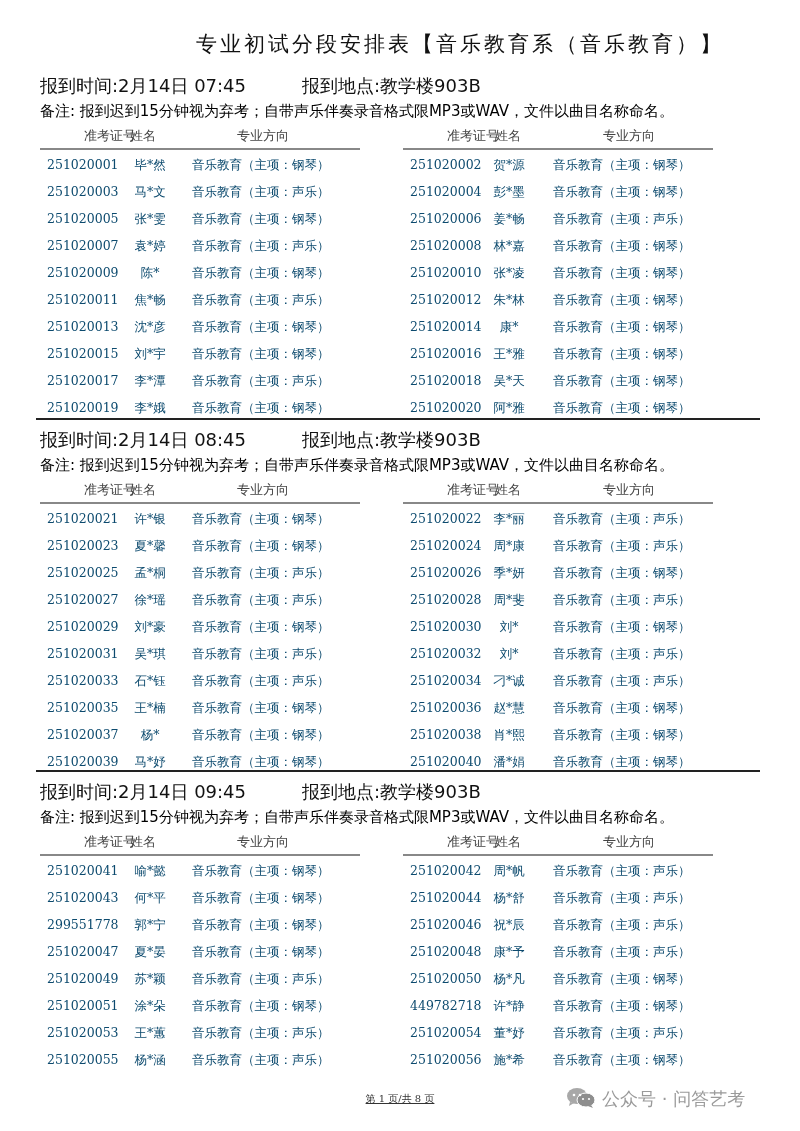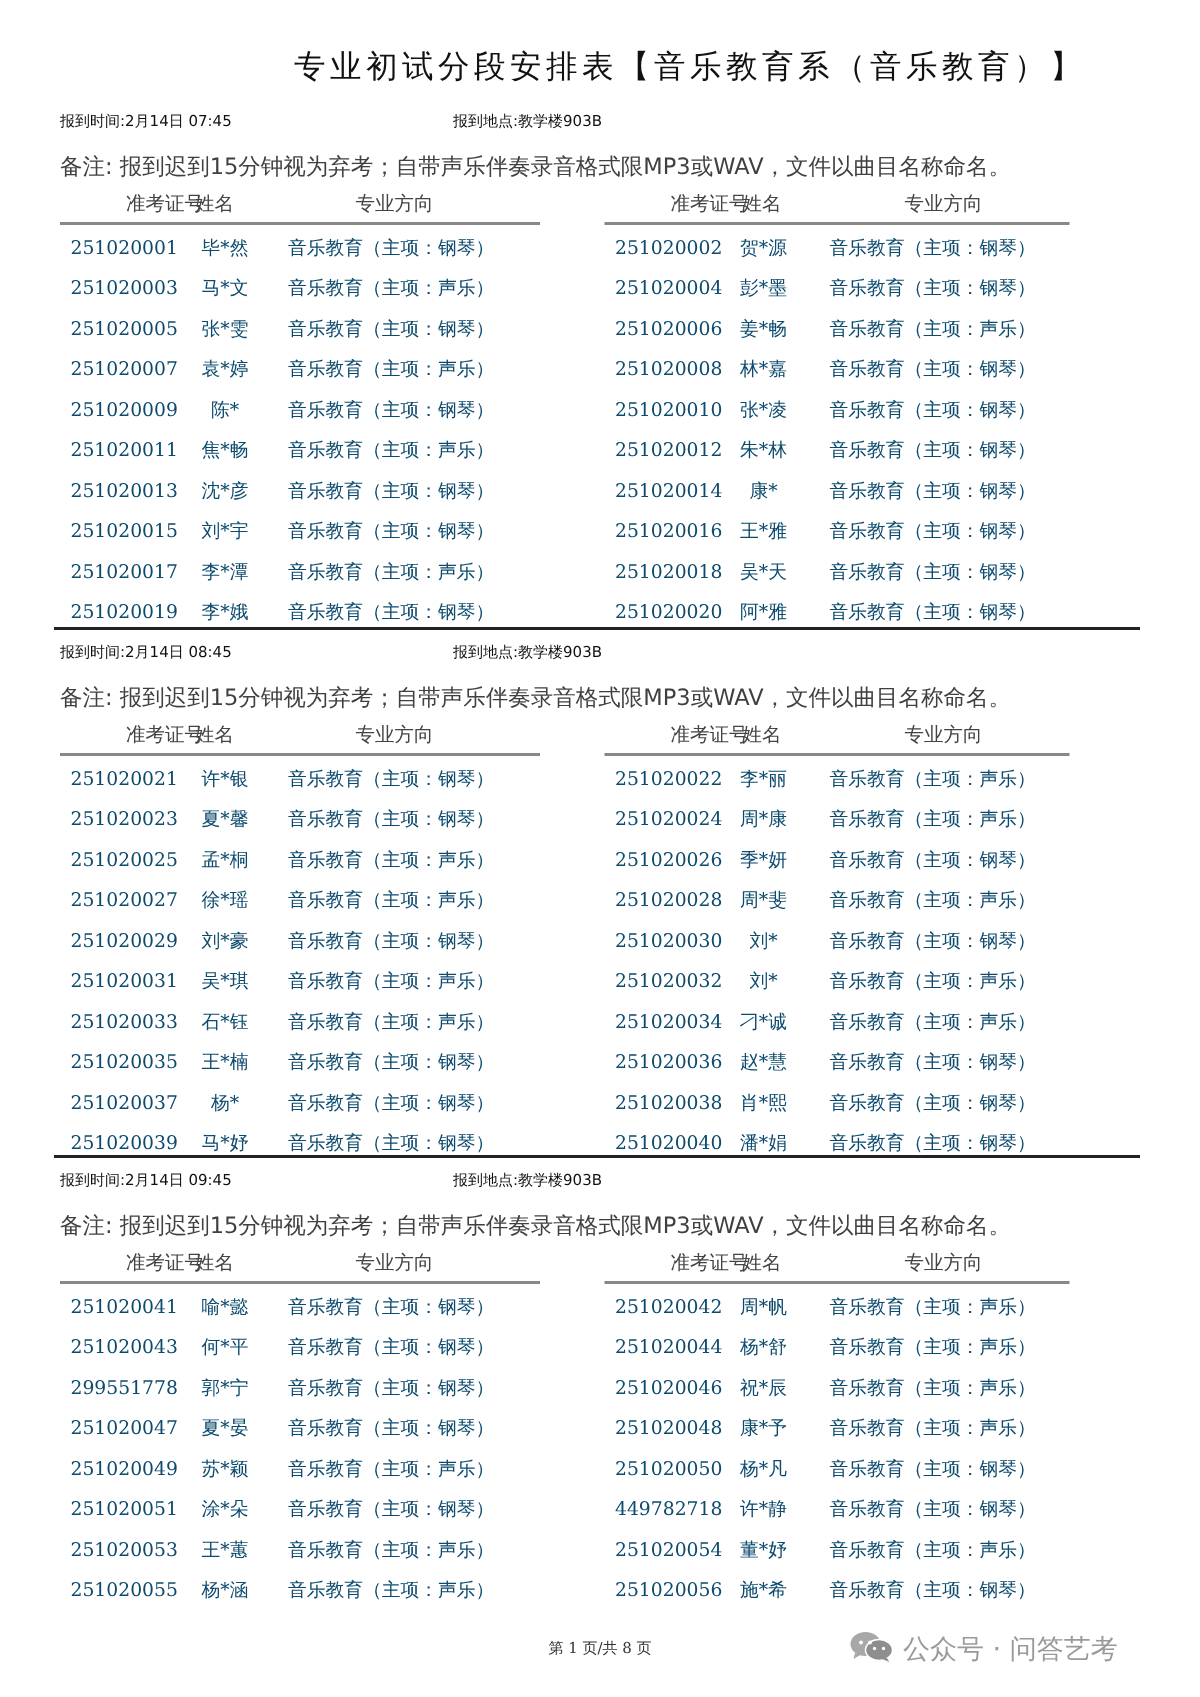--- a/index.html
+++ b/index.html
@@ -5,26 +5,26 @@
   html, body { margin: 0; padding: 0; background: #ffffff; }
   body { width: 800px; height: 1131px; position: relative; overflow: hidden; color: #1a1a1a; }
   .page { position: absolute; left: 0; top: 0; width: 800px; height: 1131px; }
   .title {
     position: absolute; left: 12px; top: 30px; width: 800px; text-align: center;
     font-family: Liberation Sans, sans-serif; font-size: 21px; letter-spacing: 3px; color: #111; padding-left: 48px;
   }
   .session { position: absolute; left: 40px; width: 730px; }
   .info-line {
     position: relative; height: 24px;
-    font-family: "DejaVu Sans", "Liberation Sans", sans-serif; font-size: 10px; color: #111;
+    font-family: "DejaVu Sans", "Liberation Sans", sans-serif; font-size: 18px; color: #111;
   }
   .info-line .time { position: absolute; left: 0; top: 0; }
   .info-line .place { position: absolute; left: 262px; top: 0; }
   .note {
-    font-family: "DejaVu Sans", "Liberation Sans", sans-serif; font-size: 15px; color: #404040;
+    font-family: "DejaVu Sans", "Liberation Sans", sans-serif; font-size: 15px; color: #000000;
     height: 26px; line-height: 26px; white-space: nowrap;
   }
   .tables { position: relative; height: 300px; }
   .tbl { position: absolute; top: 0; }
   .tbl.left { left: 0; width: 320px; }
   .tbl.right { left: 363px; width: 310px; }
   .hdr {
     position: relative; height: 24px; border-bottom: 2px solid #888;
     font-family: "DejaVu Serif", "Liberation Serif", serif; font-size: 13px; color: #444;
   }
@@ -40,21 +40,21 @@
   .hdr .c-id { left: 7px; margin-left: 37px; }
   .hdr .c-name { left: 90px; width: auto; text-align: left; }
   .hdr .c-major { left: 197px; }
   .tbl.right .hdr .c-name { left: 92px; }
   .tbl.right .hdr .c-major { left: 200px; }
   .tbl.right .c-name { left: 78px; }
   .tbl.right .c-major { left: 150px; }
   .sep { position: absolute; left: 36px; width: 724px; height: 2px; background: #222; }
   .footer {
     position: absolute; left: 0; width: 800px; top: 1092px; text-align: center;
-    font-family: "DejaVu Serif", "Liberation Serif", serif; font-size: 10px; color: #333;
+    font-family: "DejaVu Serif", "Liberation Serif", serif; font-size: 10px; color: #333; text-decoration: underline;
   }
   .watermark {
     position: absolute; left: 566px; top: 1087px; display: flex; align-items: flex-start; gap: 6px;
     font-family: "DejaVu Sans", "Liberation Sans", sans-serif; font-size: 18px; color: #9a9a9a;
   }
   .wm-icon { width: 30px; height: 22px; position: relative; }
 </style>
 </head>
 <body>
 

